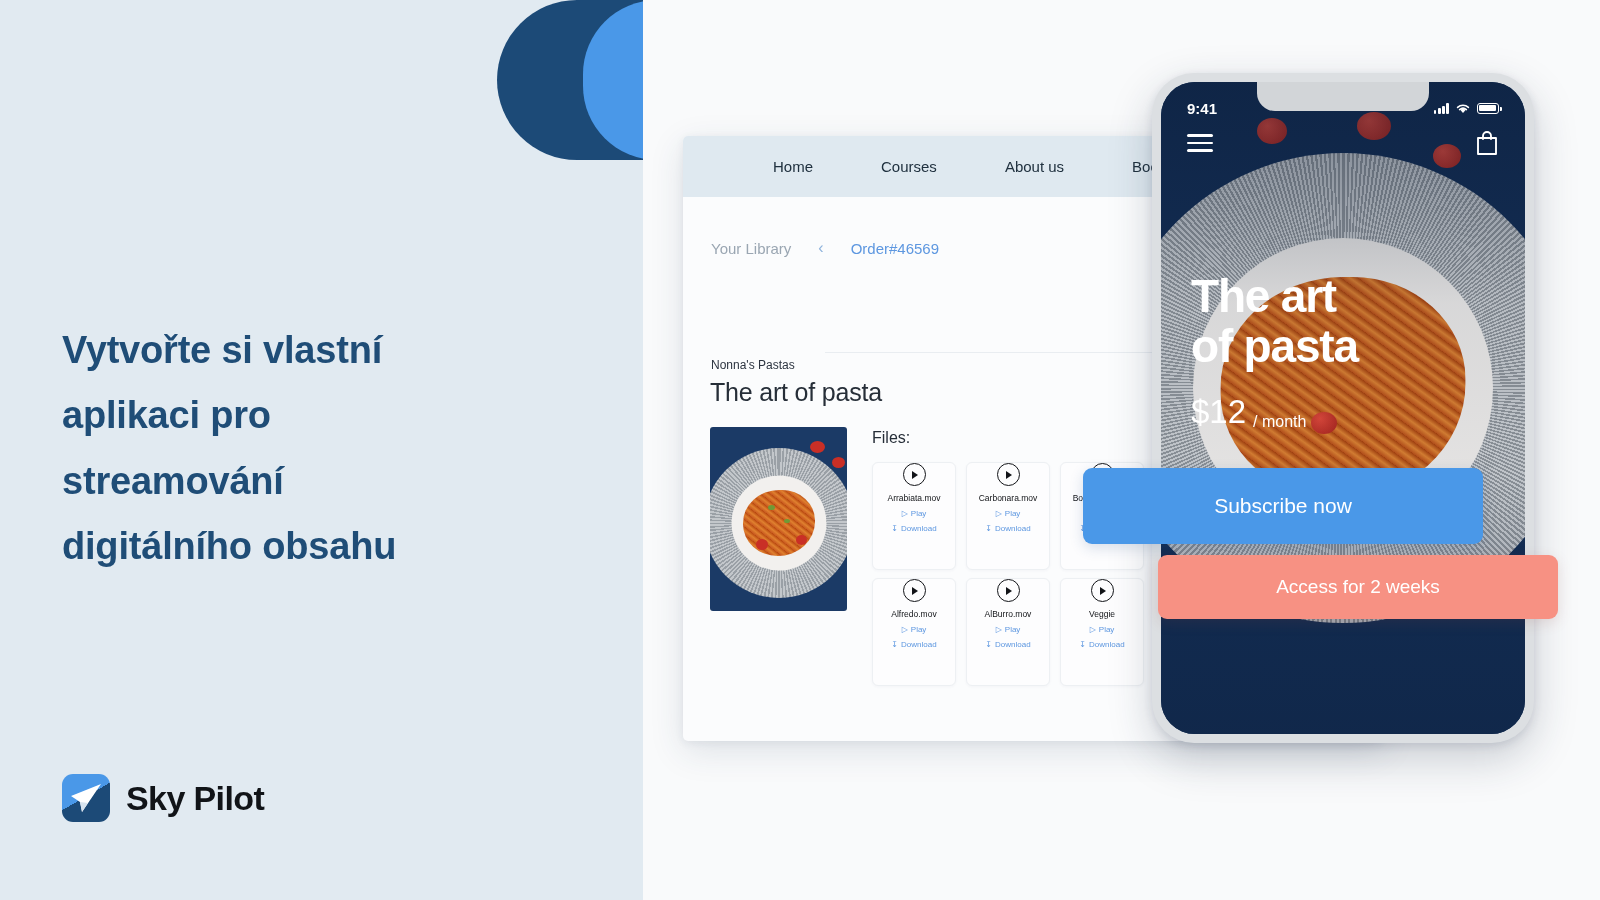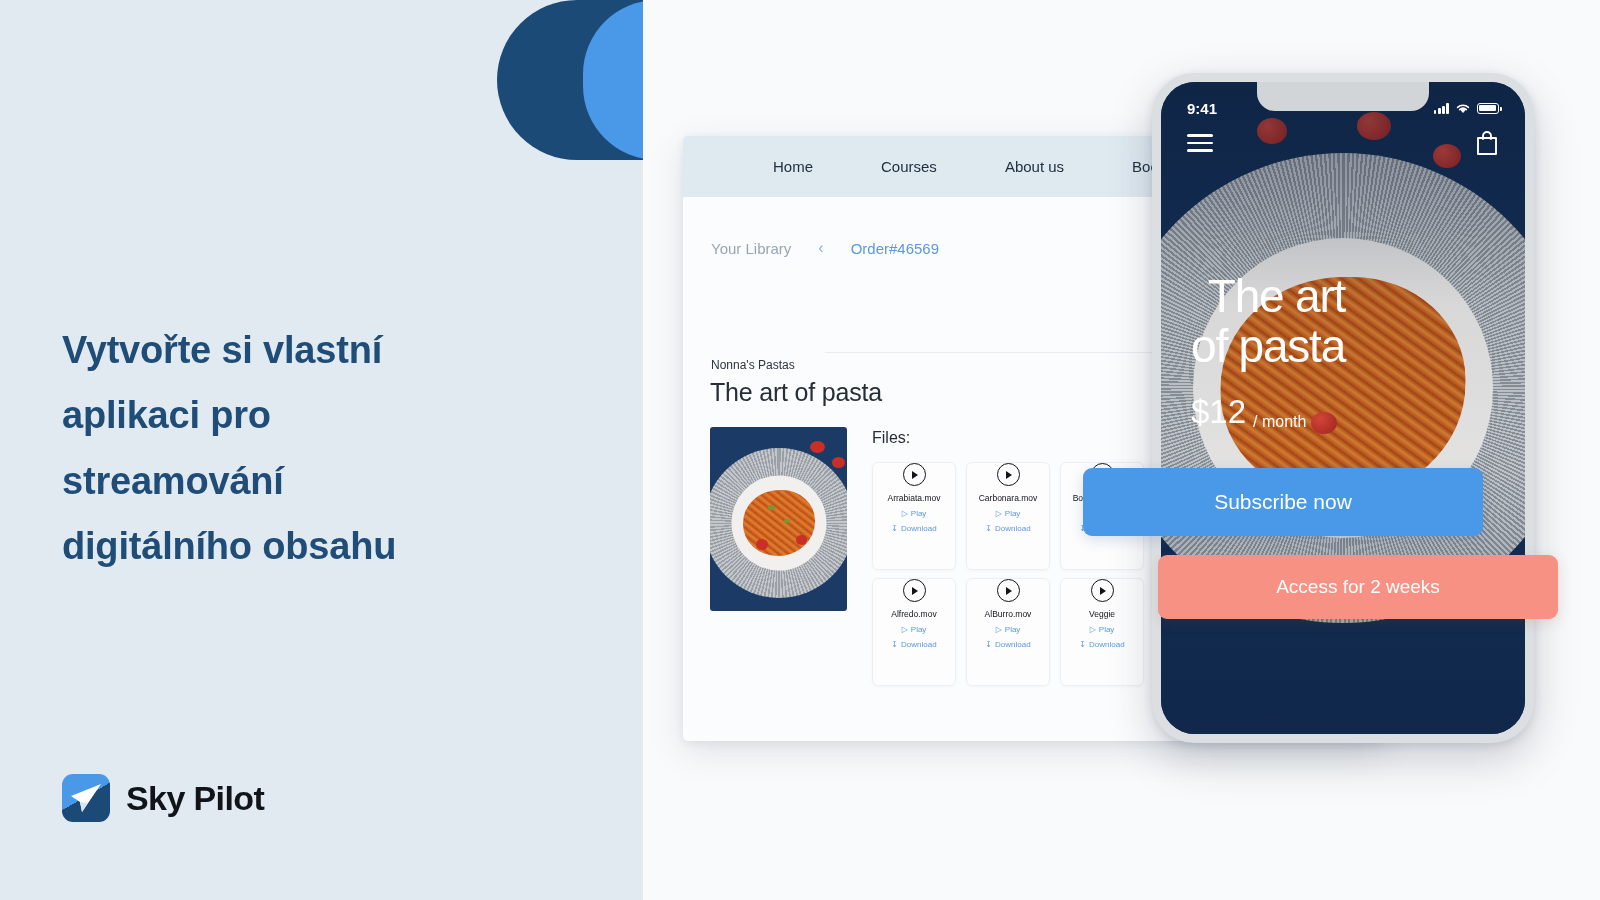--- a/index.html
+++ b/index.html
@@ -288,35 +288,34 @@
   .hamburger { display: flex; flex-direction: column; gap: 5px; }
   .hamburger i { display:block; width: 26px; height: 2.4px; background: #fff; border-radius: 2px; }
   .bag-icon { color: #fff; }
 
   .phone-hero {
     position: absolute; left: 30px; top: 190px;
     z-index: 4;
     color: #ffffff;
   }
   .phone-hero h1 {
-    font-size: 46px; line-height: 1.08; font-weight: normal;
+    font-size: 46px; line-height: 1.08; font-weight: bold;
     letter-spacing: -1.2px;
-    text-align: right;
   }
   .phone-price {
     margin-top: 22px;
     display: flex; align-items: flex-end; gap: 7px;
   }
   .phone-price .amount { font-size: 33px; }
   .phone-price .period { font-size: 16px; }
 
   .btn-subscribe {
     position: absolute;
     left: 440px; top: 468px;
-    width: 400px; height: 68px;
+    width: 400px; height: 76px;
     background: #4a98e8;
     border-radius: 9px;
     display: flex; align-items: center; justify-content: center;
     color: #ffffff; font-size: 21px;
     z-index: 7;
     box-shadow: 0 4px 14px rgba(40,80,140,0.18);
   }
   .btn-access {
     position: absolute;
     left: 515px; top: 555px;

